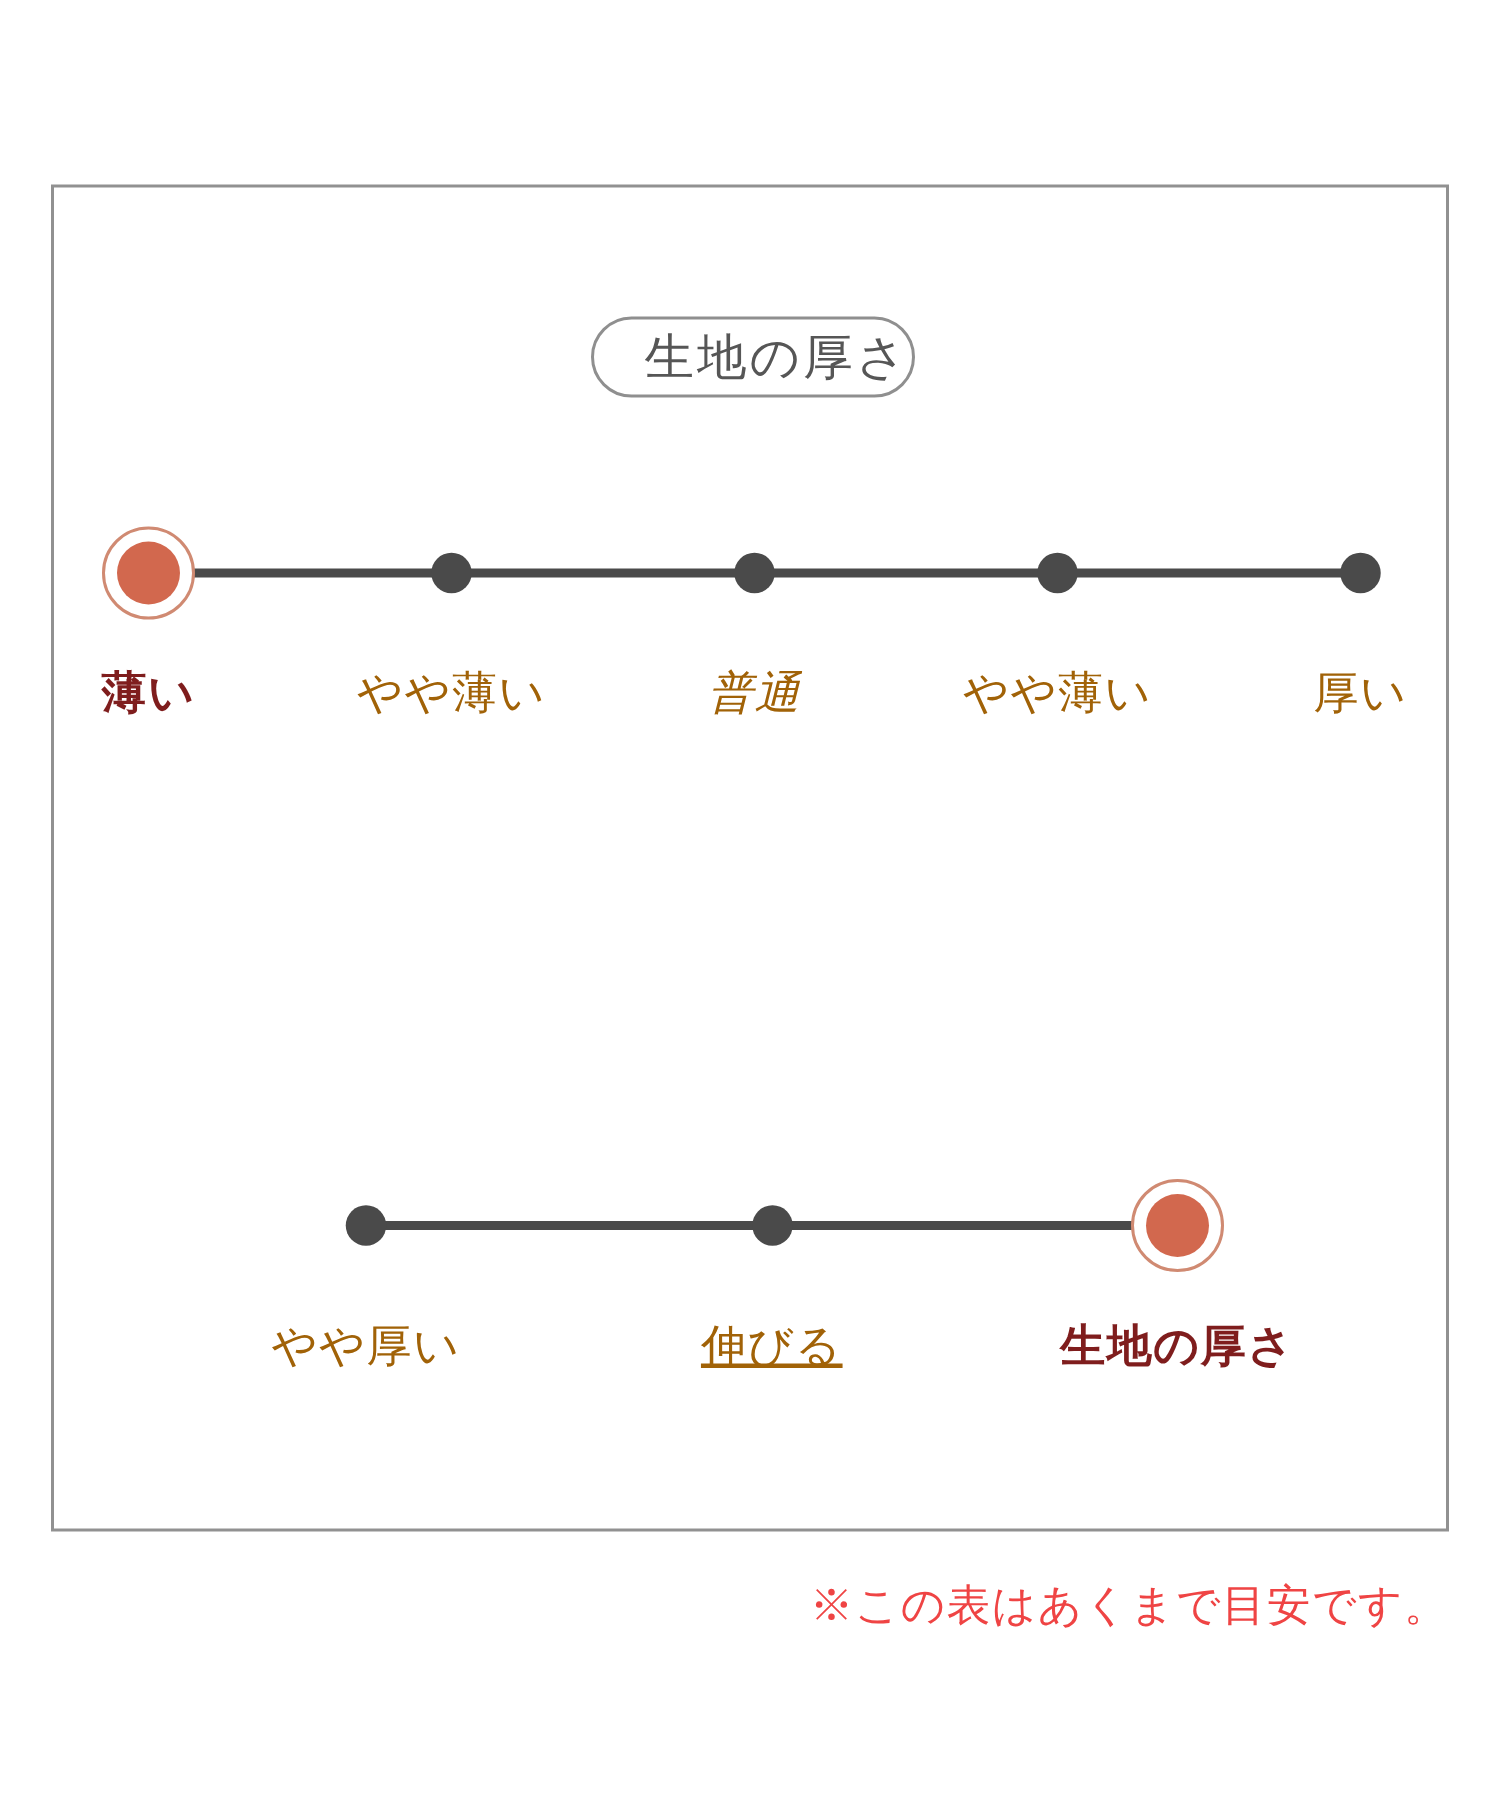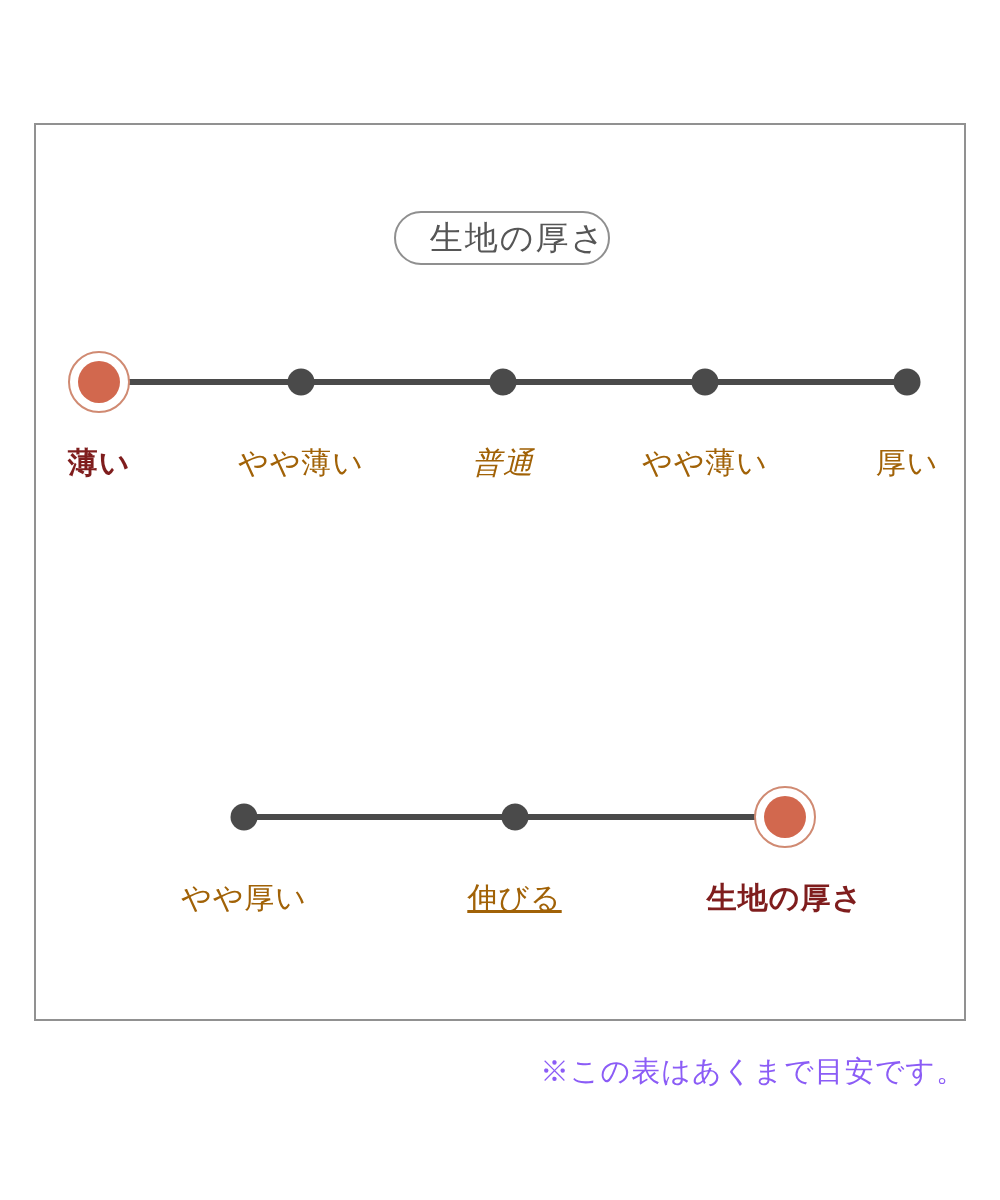--- a/index.html
+++ b/index.html
@@ -101,21 +101,21 @@
   .scale-label.selected {
     font-weight: bold;
     color: #7f1d1d;
   }
   .note {
     position: absolute;
     right: 34px;
     top: 1053px;
     font-size: 29px;
     line-height: 36px;
-    color: #8b5cf6;
+    color: #ef4444;
     letter-spacing: 1px;
     white-space: nowrap;
   }
 </style>
 </head>
 <body>
 
 <div class="canvas">
   <div class="spec-box">
 

